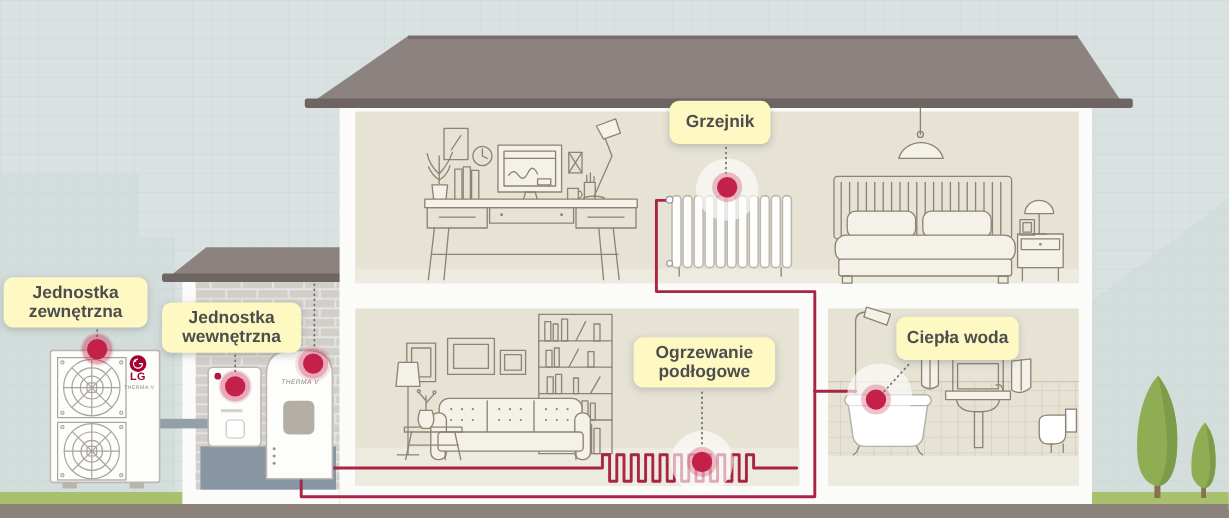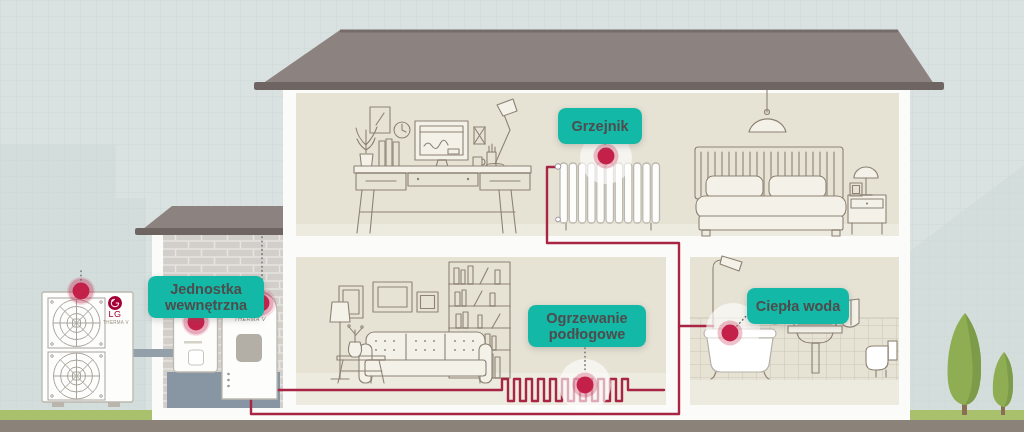--- a/index.html
+++ b/index.html
@@ -28,28 +28,28 @@
   .pipe{stroke:var(--pipe-red,#a82544);stroke-width:2.4;fill:none;
         stroke-linejoin:round;stroke-linecap:round;}
   .graypipe{fill:var(--pipe-gray,#94a0a9);}
   .glow{fill:#ffffff;opacity:.62;}
   .redglow{fill:var(--marker-red,#c4214a);opacity:.13;}
   .dotring{fill:var(--marker-red,#c4214a);opacity:.28;}
   .dotcore{fill:var(--marker-red,#c4214a);}
   .leader{stroke:#6f6f6f;stroke-width:1.5;stroke-dasharray:.6 3.6;
           stroke-linecap:round;fill:none;}
 
-  .label{position:absolute;background:#14b8a6;border-radius:8px;
+  .label{position:absolute;background:#fef9c3;border-radius:8px;
          box-shadow:0 2px 6px rgba(100,100,100,.3);
          color:var(--label-text,#4d4d4d);font-weight:700;font-size:14.5px;
          line-height:1.12;text-align:center;box-sizing:border-box;
-         padding:5px 3px;z-index:5;margin-top:24px;}
+         padding:5px 3px;z-index:5;}
   .label.one{padding:10px 4px;}
   .brandtxt{position:absolute;z-index:4;text-align:center;}
-  .lg-word{color:var(--lg-red,#a50034);font-weight:400;font-size:9px;letter-spacing:.5px;}
+  .lg-word{color:var(--lg-red,#a50034);font-weight:700;font-size:9px;letter-spacing:.5px;}
   .model{color:#97917f;font-size:4.5px;letter-spacing:.3px;}
   .model-tank{color:#8a8478;font-size:5.5px;font-style:italic;letter-spacing:.4px;}
 </style>
 </head>
 <body>
 
 <div class="stage">
 
 <svg width="1024" height="432" viewBox="0 0 1024 432">
   <defs>
@@ -400,21 +400,22 @@
       <circle class="dotring" cx="585" cy="385" r="12.5"></circle>
           <circle class="dotcore" cx="585" cy="385" r="8.5"></circle>
         </g>
     <g>
       <circle class="dotring" cx="730" cy="333" r="12.5"></circle>
           <circle class="dotcore" cx="730" cy="333" r="8.5"></circle>
         </g>
   </g>
 </svg>
 
-<div class="label" style="left:148px;top:252px;width:116px;">Jednostka wewnętrzna</div>
+<div class="label" style="left:3px;top:231px;width:120px;">Jednostka zewnętrzna</div>
+<div class="label" style="left:135px;top:252px;width:116px;">Jednostka wewnętrzna</div>
 <div class="label one" style="left:558px;top:84px;width:84px;">Grzejnik</div>
 <div class="label" style="left:528px;top:281px;width:118px;">Ogrzewanie podłogowe</div>
 <div class="label one" style="left:747px;top:264px;width:102px;">Ciepła woda</div>
 
 <div class="brandtxt lg-word" style="left:107px;top:309px;width:16px;">LG</div>
 <div class="brandtxt model" style="left:96px;top:320px;width:40px;">THERMA V</div>
 <div class="brandtxt model-tank" style="left:227px;top:316px;width:46px;">THERMA V</div>
 
 </div>
 

